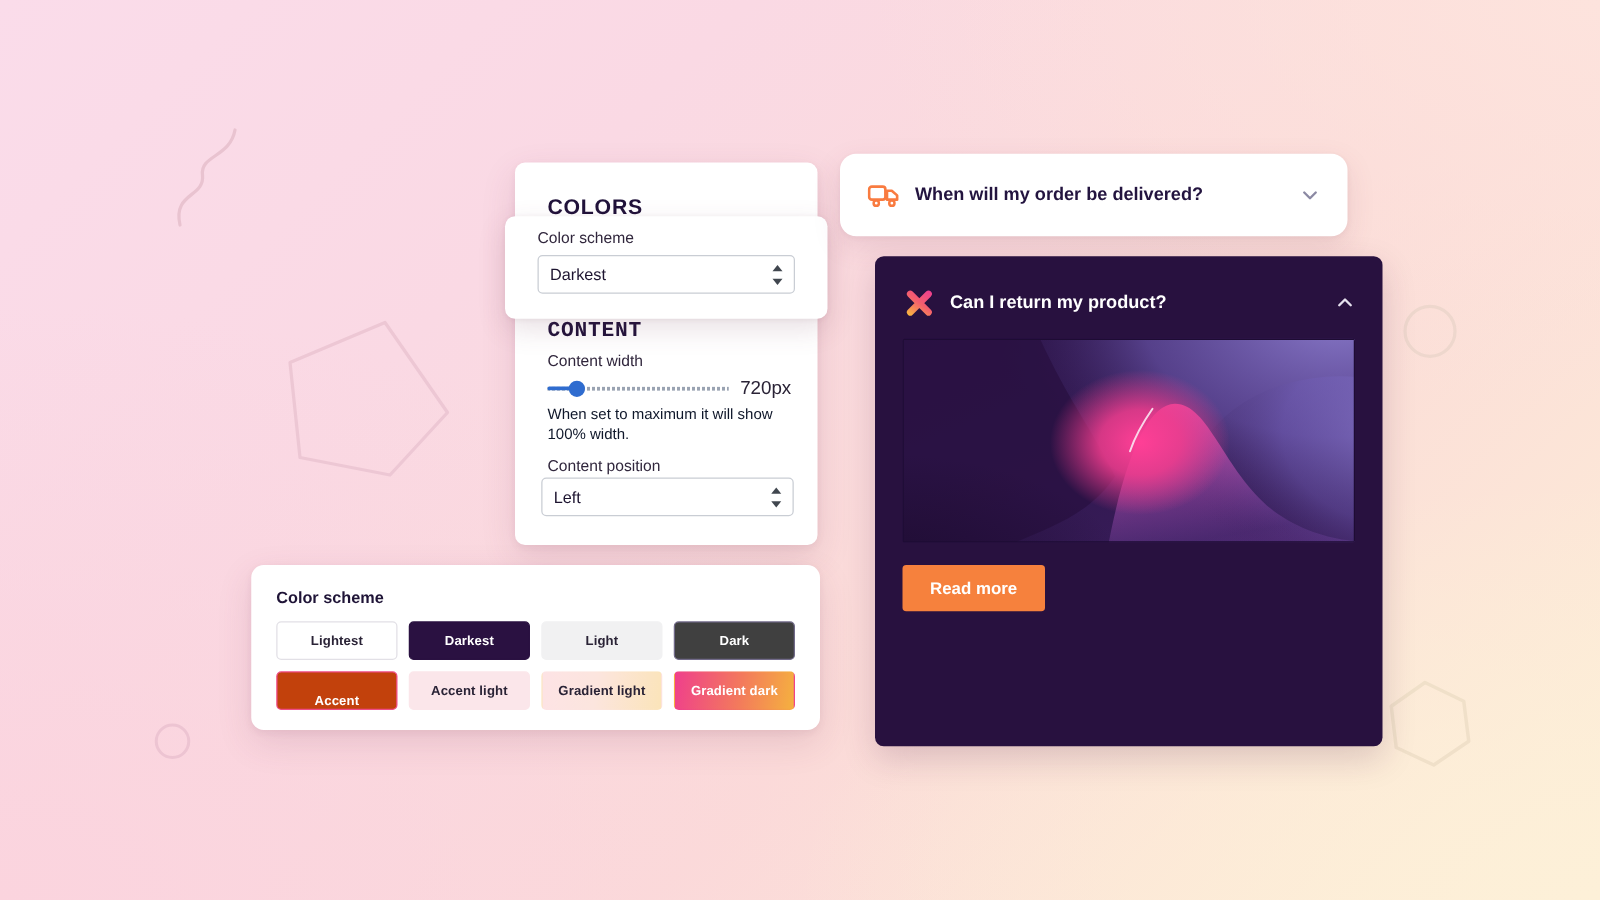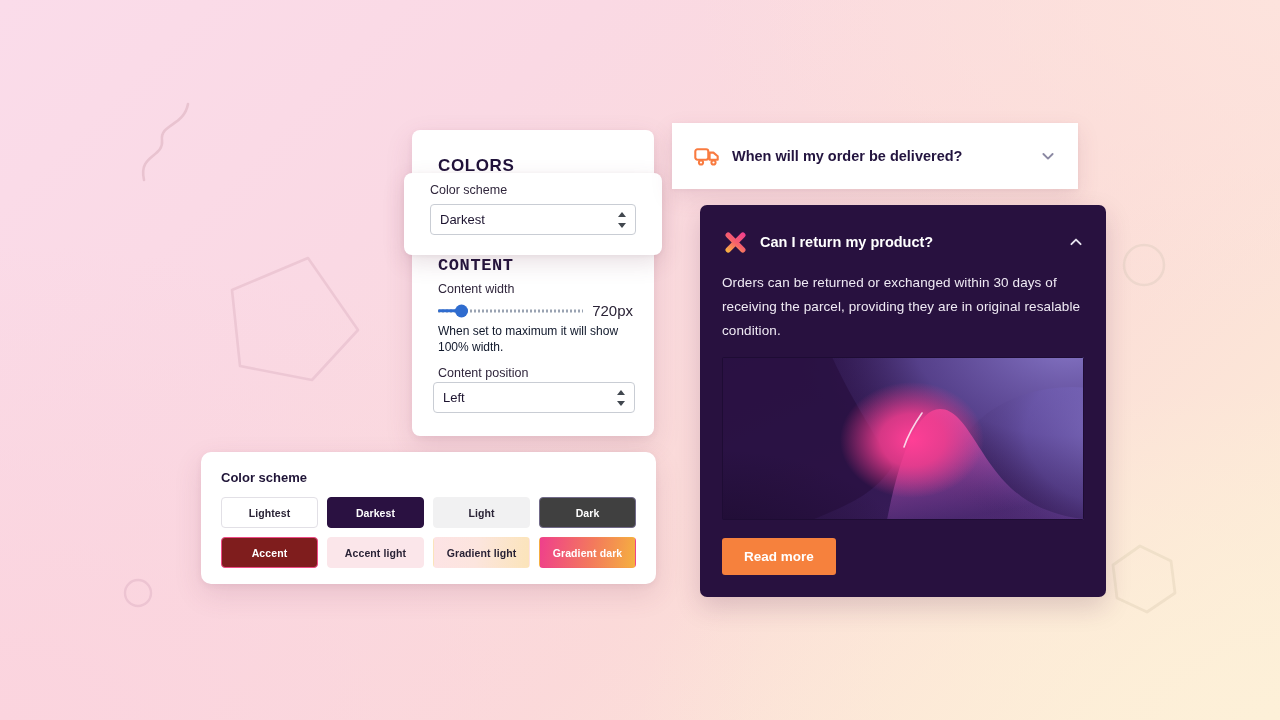--- a/index.html
+++ b/index.html
@@ -166,21 +166,21 @@
     letter-spacing: 0.1px;
     white-space: nowrap;
   }
 
   
   #faq-card-collapsed {
     position: absolute;
     left: 672px; top: 123px;
     width: 406px; height: 66px;
     background: #ffffff;
-    border-radius: 0;
+    border-radius: 13px;
     box-shadow: 0 8px 22px rgba(120,60,90,0.13), 0 1px 4px rgba(120,60,90,0.06);
     display: flex;
     align-items: center;
     padding: 0 22px 0 22px;
   }
   .faq-q {
     font-size: 14.5px;
     font-weight: 700;
   }
   #faq-card-collapsed .faq-q { color: #23143f; }
@@ -331,21 +331,21 @@
         </div>
         <div class="swatch" style="background: rgb(42, 17, 65); color: rgb(255, 255, 255); border: 1px solid rgb(42, 17, 65);">
           <span>Darkest</span>
         </div>
         <div class="swatch" style="background: rgb(241, 241, 242); color: rgb(42, 35, 54); border: 1px solid rgb(241, 241, 242); justify-content: center;">
           <span>Light</span>
         </div>
         <div class="swatch" style="background: #404040; color: rgb(255, 255, 255); border: 1px solid rgb(113, 106, 137); text-align: center;">
           <span>Dark</span>
         </div>
-        <div class="swatch" style="background: #7f1d1d; color: rgb(255, 255, 255); border: 1px solid rgb(239, 75, 134);">
+        <div class="swatch" style="background: #c2410c; color: rgb(255, 255, 255); border: 1px solid rgb(239, 75, 134); align-items: flex-end;">
           <span>Accent</span>
         </div>
         <div class="swatch" style="background: rgb(251, 230, 234); color: rgb(42, 35, 54); border: 1px solid rgb(251, 230, 234);">
           <span>Accent light</span>
         </div>
         <div class="swatch" style="background: linear-gradient(100deg, rgb(253, 227, 229) 0%, rgb(252, 229, 222) 45%, rgb(251, 228, 185) 100%); color: rgb(42, 35, 54); border: 1px solid transparent;">
           <span>Gradient light</span>
         </div>
         <div class="swatch" style="background: linear-gradient(100deg, rgb(239, 63, 140) 0%, rgb(243, 122, 92) 55%, rgb(245, 177, 63) 100%); color: rgb(255, 255, 255); border: 1px solid transparent;">
           <span>Gradient dark</span>
@@ -387,21 +387,20 @@
         </svg>
       </span>
       <span class="faq-q">Can I return my product?</span>
       <span class="chev">
         <svg width="16" height="16" viewBox="0 0 16 16" fill="none">
           <path d="M3.4 10.2 L8 5.6 L12.6 10.2" stroke="#e5e1ee" stroke-width="1.9" stroke-linecap="round" stroke-linejoin="round"></path>
         </svg>
       </span>
     </div>
 
-    <div class="faq-body">Orders can be returned or exchanged within 30 days of receiving the parcel, providing they are in original resalable condition.</div>
 
     <div class="faq-media">
       <svg width="362" height="163" viewBox="0 0 362 163" preserveAspectRatio="none">
         <defs>
           <linearGradient id="bgv" x1="0" y1="0" x2="1" y2="1">
             <stop offset="0" stop-color="#2b1347"></stop>
             <stop offset="1" stop-color="#3a1e5c"></stop>
           </linearGradient>
           <radialGradient id="periw" cx="0.72" cy="0.25" r="0.75">
             <stop offset="0" stop-color="#8e7fd0" stop-opacity="0.95"></stop>

